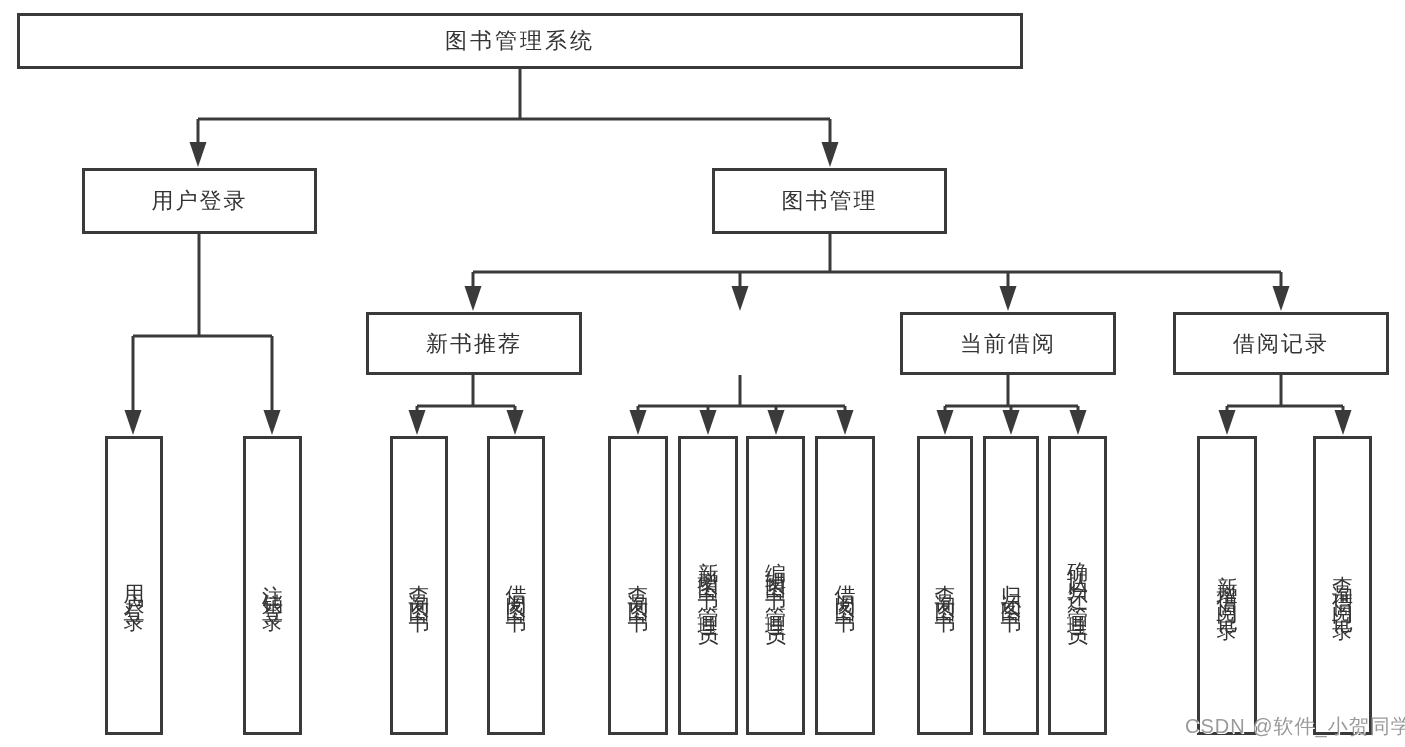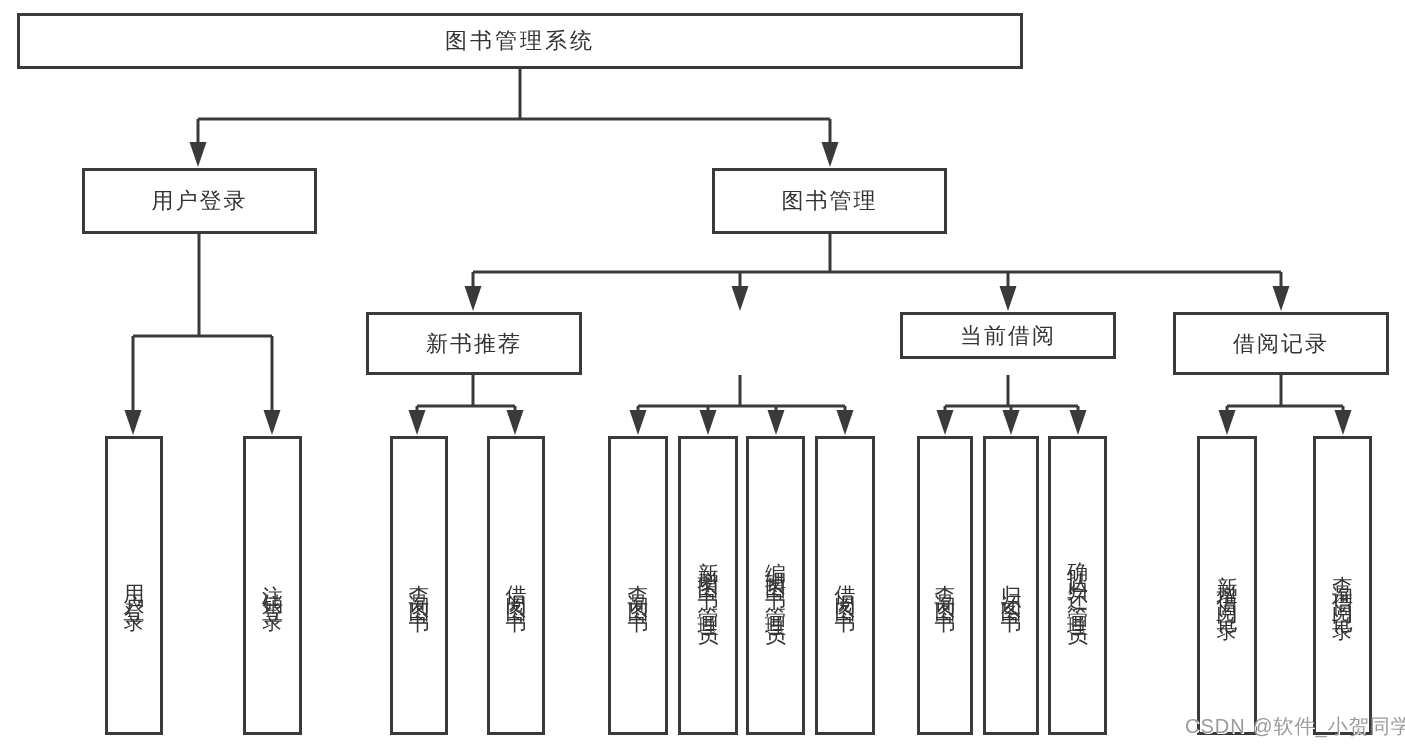--- a/index.html
+++ b/index.html
@@ -127,21 +127,21 @@
   <div class="box" style="left:82px; top:168px; width:235px; height:66px;">
     <span class="hlabel">用户登录</span>
   </div>
   <div class="box" style="left:366px; top:312px; width:216px; height:63px;">
     <span class="hlabel">新书推荐</span>
   </div>
 
   <div class="box" style="left:712px; top:168px; width:235px; height:66px;">
     <span class="hlabel">图书管理</span>
   </div>
-  <div class="box" style="left:900px; top:312px; width:216px; height:47px;">
+  <div class="box" style="left:900px; top:312px; width:216px; height:63px;">
     <span class="hlabel">当前借阅</span>
   </div>
   <div class="box" style="left:1173px; top:312px; width:216px; height:63px;">
     <span class="hlabel">借阅记录</span>
   </div>
 
   <div class="box" style="left:105px; top:436px; width:58px; height:299px;">
     <span class="vlabel">用户登录</span>
   </div>
   <div class="box" style="left:243px; top:436px; width:59px; height:299px;">

